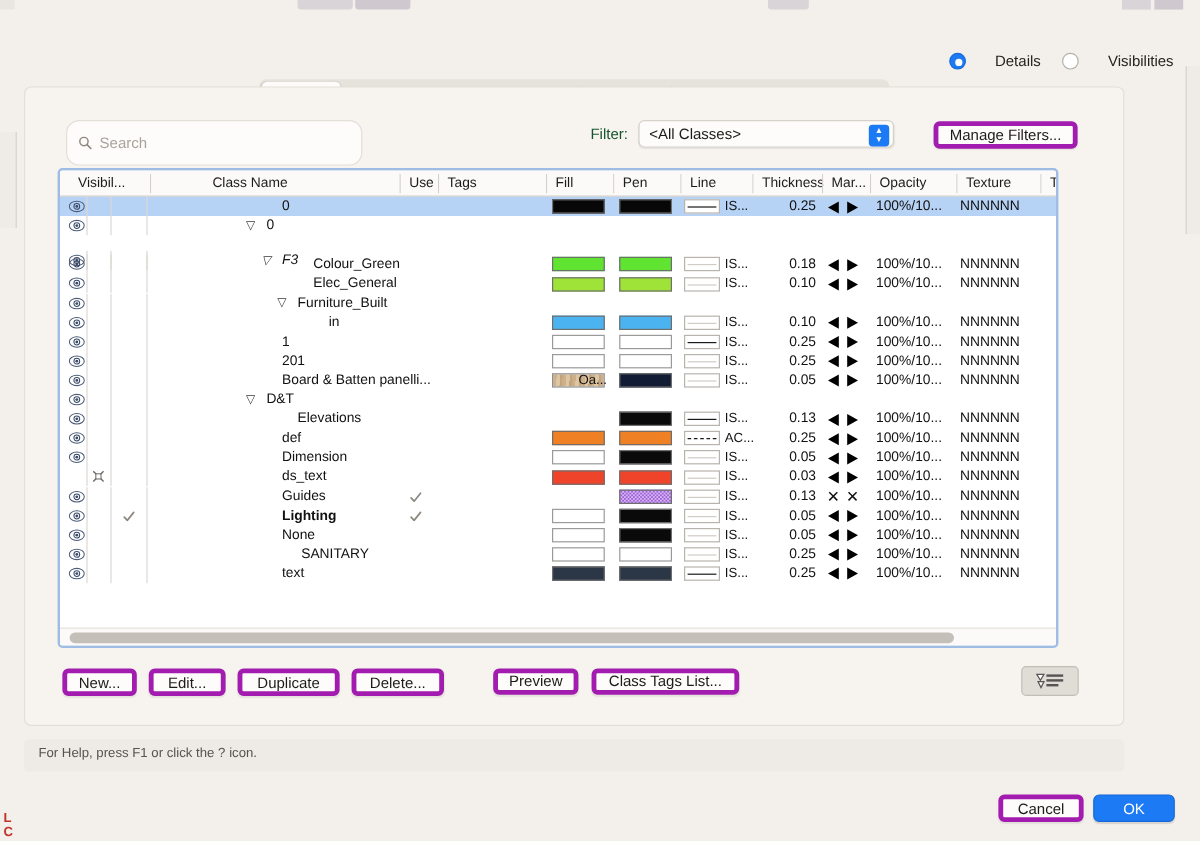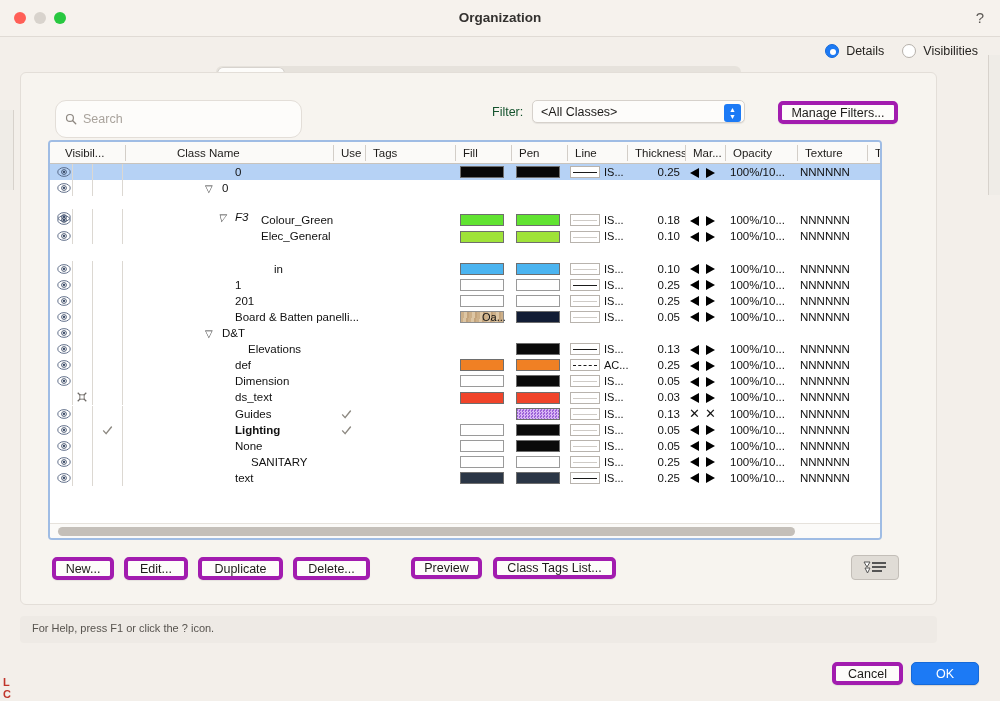--- a/index.html
+++ b/index.html
@@ -46,21 +46,21 @@
   .help-q {
     position:absolute; right:16px; top:9px;
     font-size:15px; color:#5d5a56; cursor:default;
   }
 
   
   .radio-row {
     position:absolute; right:22px; top:44px;
     display:flex; align-items:center; gap:18px;
   }
-  .radio-item { display:flex; align-items:center; gap:7px; font-size:12.5px; color:#262421; }
+  .radio-item { display:flex; align-items:center; gap:24px; font-size:12.5px; color:#262421; }
   .radio {
     width:14px; height:14px; border-radius:50%;
     border:1px solid #b6b1ab; background:#fff;
     display:inline-block; position:relative;
   }
   .radio.on { background:#1c7af5; border-color:#1569d8; }
   .radio.on::after {
     content:""; position:absolute; left:4px; top:4px;
     width:6px; height:6px; border-radius:50%; background:#fff;
   }
@@ -243,29 +243,20 @@
   <div class="bleed-strip-l"></div>
   <div class="bleed-strip-r"></div>
   <div class="bleed-tab-a"></div>
   <div class="bleed-tab-b"></div>
   <div class="bleed-tab-c"></div>
   <div class="bleed-tab-d"></div>
   <div class="bleed-tab-e"></div>
   <div class="bleed-red-1">L</div>
   <div class="bleed-red-2">C</div>
 
-  <div class="titlebar">
-    <div class="traffic">
-      <span class="dot red"></span>
-      <span class="dot yellow"></span>
-      <span class="dot green"></span>
-    </div>
-    <div class="win-title">Organization</div>
-    <div class="help-q">?</div>
-  </div>
 
   <div class="radio-row">
     <label class="radio-item">
       <span class="radio on"></span>
       <span>Details</span>
     </label>
     <label class="radio-item">
       <span class="radio"></span>
       <span>Visibilities</span>
     </label>
@@ -408,20 +399,32 @@
           </div>
           <div class="lbl-small" style="left:554px">IS...</div>
           <div class="cell" style="left:578px;width:52px;text-align:right">0.10</div>
           <div class="marker" style="left:638px">
             <span class="tri-l"></span>
             <span class="tri-r"></span>
           </div>
           <div class="cell" style="left:680px">100%/10...</div>
           <div class="cell" style="left:750px">NNNNNN</div>
         </div>
+        <div class="row" style="top: 80.5px;">
+          <svg class="eye" viewBox="0 0 18 14">
+            <ellipse cx="9" cy="7" rx="8" ry="5.6" fill="none" stroke="#4a5a78" stroke-width="1.1"></ellipse>
+            <circle cx="9" cy="7" r="3.1" fill="none" stroke="#3a4a66" stroke-width="1.1"></circle>
+            <circle cx="9" cy="7" r="1.5" fill="#3a4a66"></circle>
+          </svg>
+          <div class="gridline" style="left:22px"></div>
+          <div class="gridline" style="left:42px"></div>
+          <div class="gridline" style="left:72px"></div>
+          <div class="cell" style="left:198px;">Furniture_Built</div>
+          <div class="disc" style="left:181px"></div>
+        </div>
         <div class="row" style="top: 96.6px;">
           <svg class="eye" viewBox="0 0 18 14">
             <ellipse cx="9" cy="7" rx="8" ry="5.6" fill="none" stroke="#4a5a78" stroke-width="1.1"></ellipse>
             <circle cx="9" cy="7" r="3.1" fill="none" stroke="#3a4a66" stroke-width="1.1"></circle>
             <circle cx="9" cy="7" r="1.5" fill="#3a4a66"></circle>
           </svg>
           <div class="gridline" style="left:22px"></div>
           <div class="gridline" style="left:42px"></div>
           <div class="gridline" style="left:72px"></div>
           <div class="cell" style="left:224px;">in</div>

